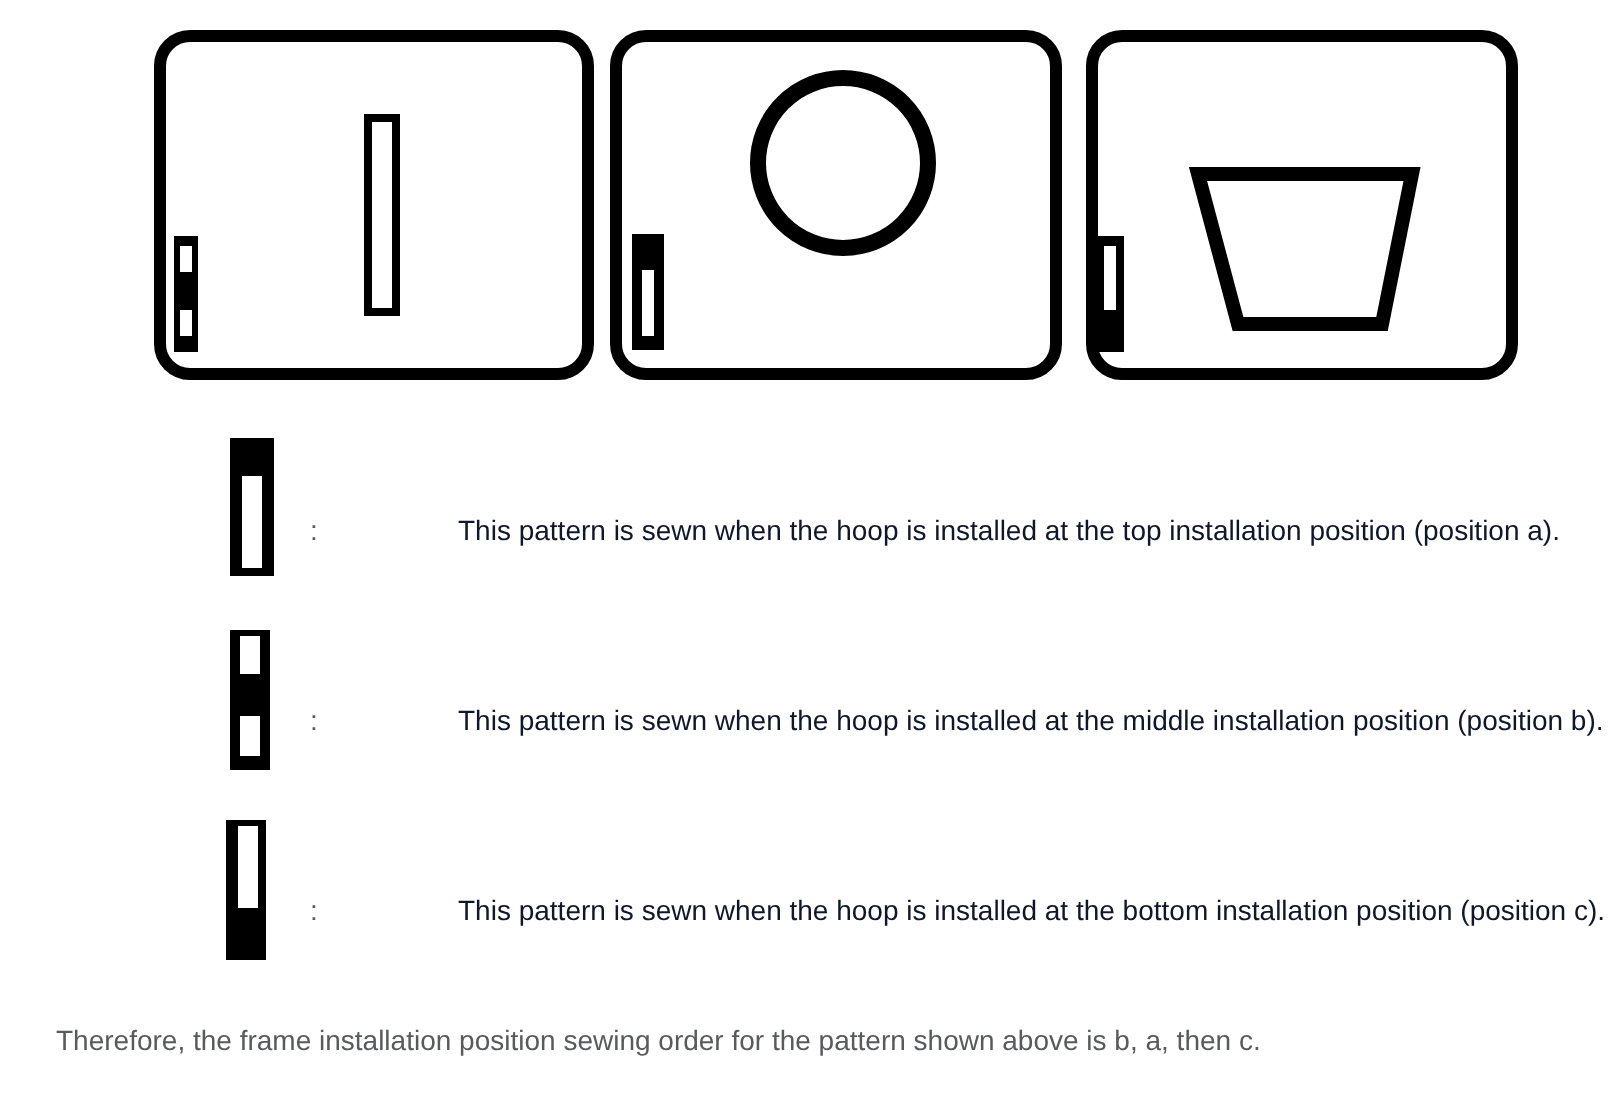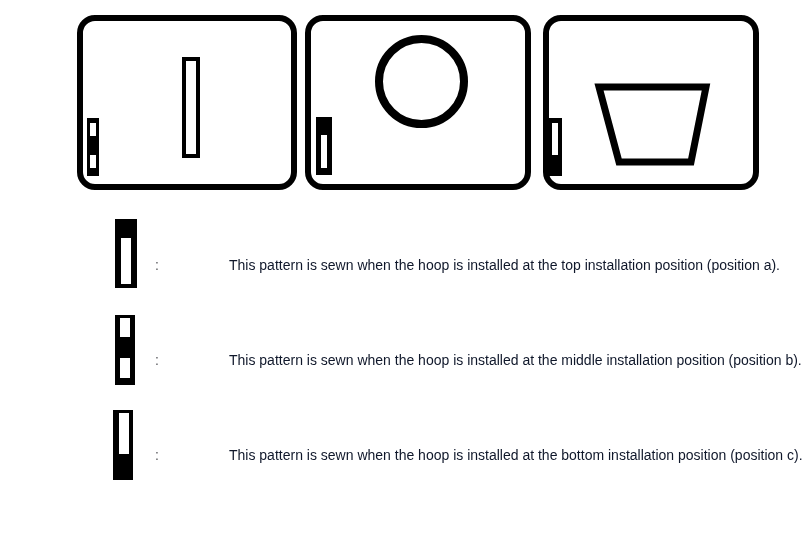--- a/index.html
+++ b/index.html
@@ -120,14 +120,15 @@
   </div>
   <span class="legend-colon" id="lcolon-2">:</span>
   <span class="legend-text" id="ltext-2">This pattern is sewn when the hoop is installed at the middle installation position (position b).</span>
 
   <div class="legend-icon" id="licon-c">
     <div class="slot s1"></div>
   </div>
   <span class="legend-colon" id="lcolon-3">:</span>
   <span class="legend-text" id="ltext-3">This pattern is sewn when the hoop is installed at the bottom installation position (position c).</span>
 
+  <div id="conclusion">Therefore, the frame installation position sewing order for the pattern shown above is b, a, then c.</div>
 
 </div>
 
 </body></html>

